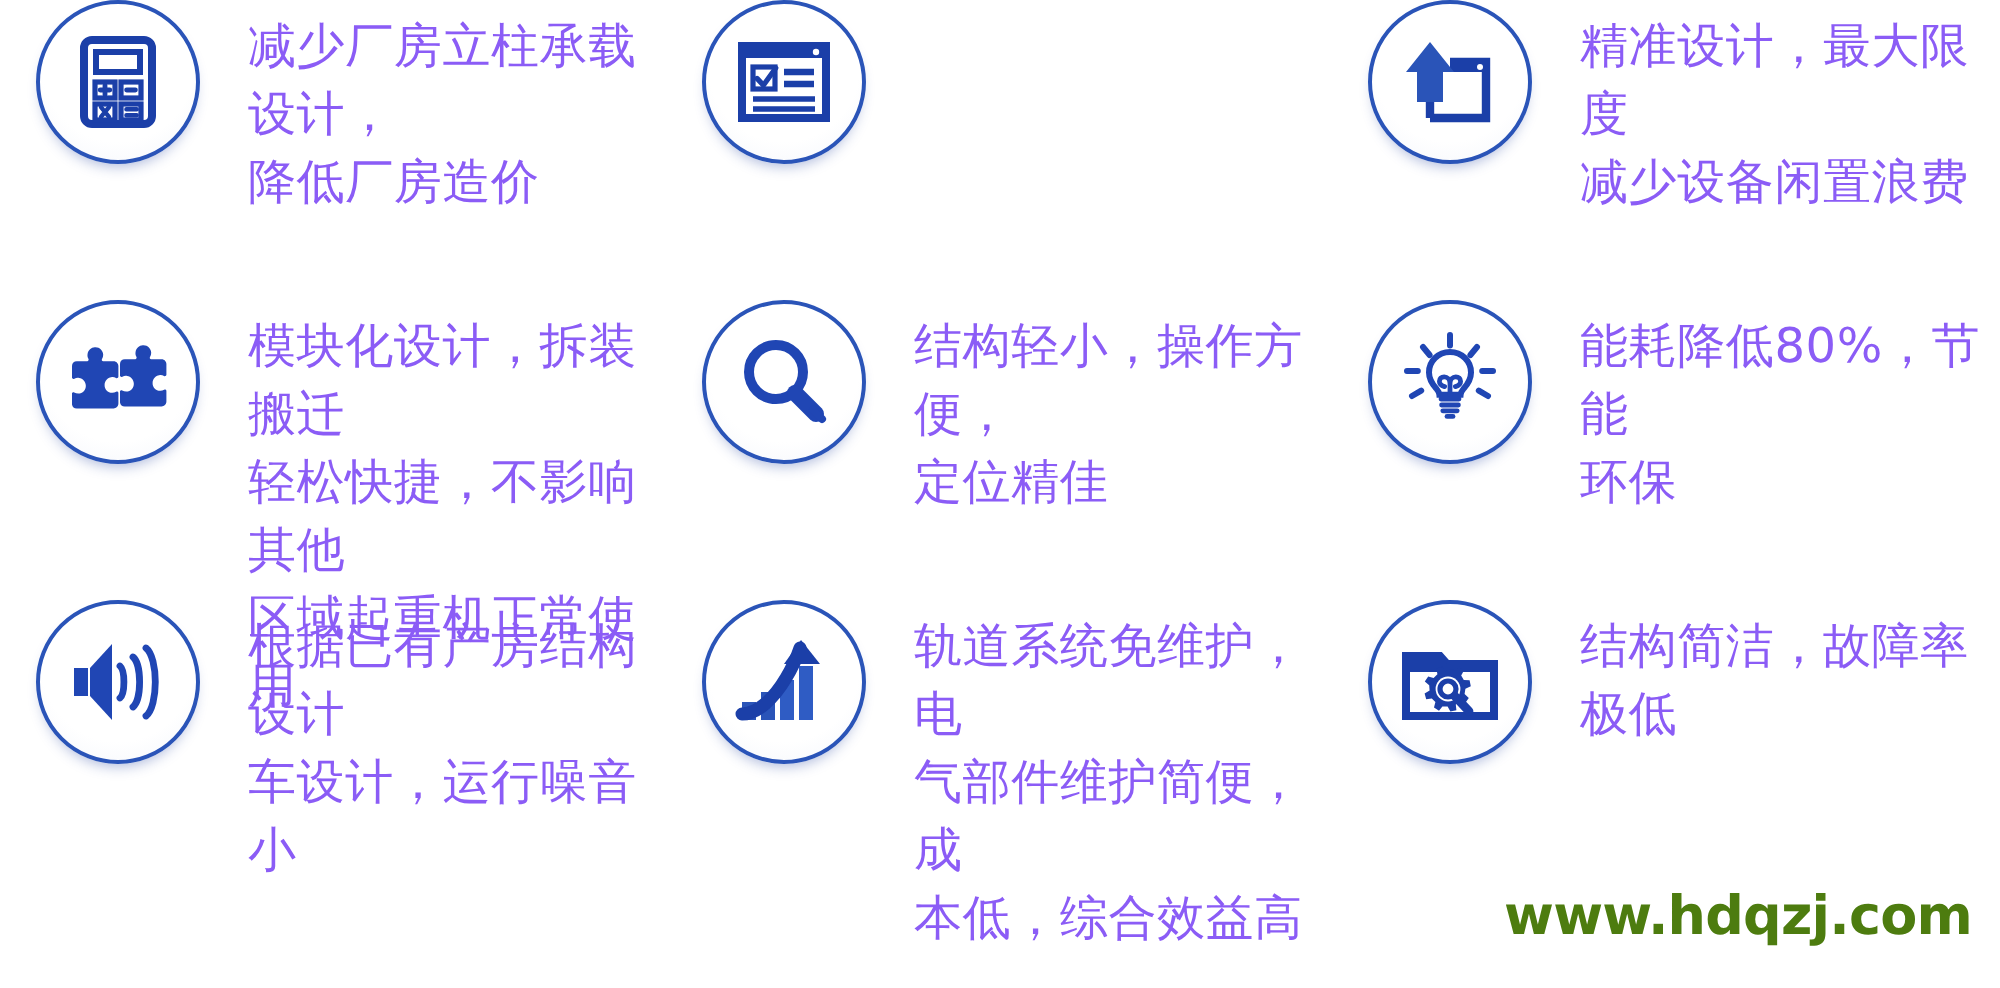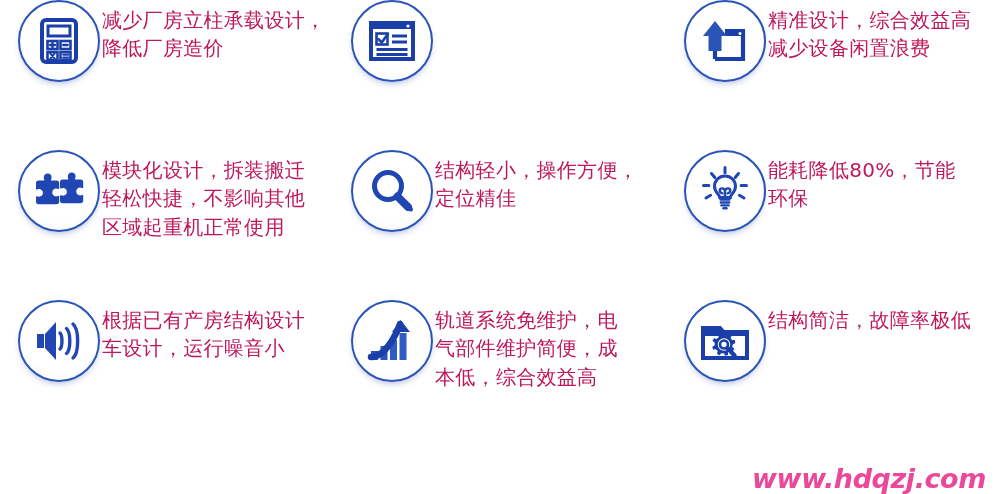--- a/index.html
+++ b/index.html
@@ -42,41 +42,40 @@
     box-shadow: 0 4px 7px -3px rgba(40,70,160,0.40);
     display: flex;
     align-items: center;
     justify-content: center;
     position: relative;
   }
   .icon-badge svg {
     display: block;
   }
   .feature-text {
-    margin-left: 2px;
+    margin-left: 24px;
     margin-top: 6px;
-    color: #be185d;
-    font-size: 20px;
+    color: #8b5cf6;
+    font-size: 24px;
     line-height: 1.42;
     letter-spacing: 0.3px;
     font-family: "DejaVu Sans", "Liberation Sans", sans-serif;
     max-width: 232px;
     white-space: pre-line;
     font-weight: 400;
   }
   .cell-wide .feature-text { max-width: 240px; }
 
   #site-watermark {
     position: absolute;
     right: 14px;
-    bottom: 0;
-    color: #ec4899;
+    bottom: 20px;
+    color: #4d7c0f;
     font-size: 27px;
     font-weight: bold;
-    font-style: italic;
     font-family: "DejaVu Sans", "Liberation Sans", sans-serif;
     letter-spacing: -0.4px;
   }
 </style>
 </head>
 <body>
 
 <div id="features-grid">
 
   <div class="feature-cell row1">
@@ -115,21 +114,21 @@
   <div class="feature-cell row1">
     <div class="icon-badge">
       <svg width="48" height="44" viewBox="0 0 48 44" aria-hidden="true">
         <path d="M14 40H42V12H24" fill="none" stroke="#1b3fa8" stroke-width="4.2" stroke-linejoin="miter"></path>
         <path d="M14 40V27" fill="none" stroke="#1b3fa8" stroke-width="4.2"></path>
         <path d="M24 12h18v5H24z" fill="#1b3fa8"></path>
         <circle cx="39" cy="14.5" r="1.5" fill="#ffffff"></circle>
         <path d="M14 2 L26 17 H20.5 V32 H7.5 V17 H2 Z" fill="#2a54b8"></path>
       </svg>
     </div>
-    <div class="feature-text">精准设计，综合效益高
+    <div class="feature-text">精准设计，最大限度
 减少设备闲置浪费</div>
   </div>
 
   <div class="feature-cell row2 cell-wide">
     <div class="icon-badge">
       <svg width="54" height="44" viewBox="0 0 54 44" aria-hidden="true">
         <path d="M4 14c0-1.4 1-2.4 2.4-2.4h5.2c.6 0 .9-.7.6-1.2-.4-.7-.6-1.5-.4-2.5.3-1.8 1.8-3.2 3.6-3.3 2.3-.2 4.2 1.6 4.2 3.8 0 .8-.2 1.5-.6 2.1-.3.5 0 1.1.6 1.1h5.2c1.4 0 2.4 1.1 2.4 2.4v5.4c0 .6-.7.9-1.2.6-.7-.4-1.5-.6-2.4-.4-1.8.3-3.2 1.8-3.3 3.6-.2 2.3 1.6 4.2 3.8 4.2.7 0 1.4-.2 2-.5.5-.3 1.1 0 1.1.6v5.3c0 1.4-1.1 2.4-2.4 2.4H6.4A2.4 2.4 0 0 1 4 33.2v-5.3c0-.6.6-.9 1.1-.6.6.3 1.3.5 2 .5 2.2 0 4-1.9 3.8-4.2-.1-1.8-1.5-3.3-3.3-3.6-.9-.2-1.7 0-2.4.4-.5.3-1.2 0-1.2-.6z" fill="#2046b4"></path>
         <path d="M28 21c0-1.4 1-2.4 2.4-2.4h5.2c.6 0 .9-.7.6-1.2-.4-.7-.6-1.5-.4-2.5.3-1.8 1.8-3.2 3.6-3.3 2.3-.2 4.2 1.6 4.2 3.8 0 .8-.2 1.5-.6 2.1-.3.5 0 1.1.6 1.1h5.2c1.4 0 2.4 1.1 2.4 2.4v5.4c0 .6-.7.9-1.2.6-.7-.4-1.5-.6-2.4-.4-1.8.3-3.2 1.8-3.3 3.6-.2 2.3 1.6 4.2 3.8 4.2.7 0 1.4-.2 2-.5.5-.3 1.1 0 1.1.6v5.3c0 1.4-1.1 2.4-2.4 2.4H30.4A2.4 2.4 0 0 1 28 40.2v-5.3c0-.6.6-.9 1.1-.6.6.3 1.3.5 2 .5 2.2 0 4-1.9 3.8-4.2-.1-1.8-1.5-3.3-3.3-3.6-.9-.2-1.7 0-2.4.4-.5.3-1.2 0-1.2-.6z" fill="#2046b4" transform="translate(0,-8)"></path>
       </svg>
     </div>

